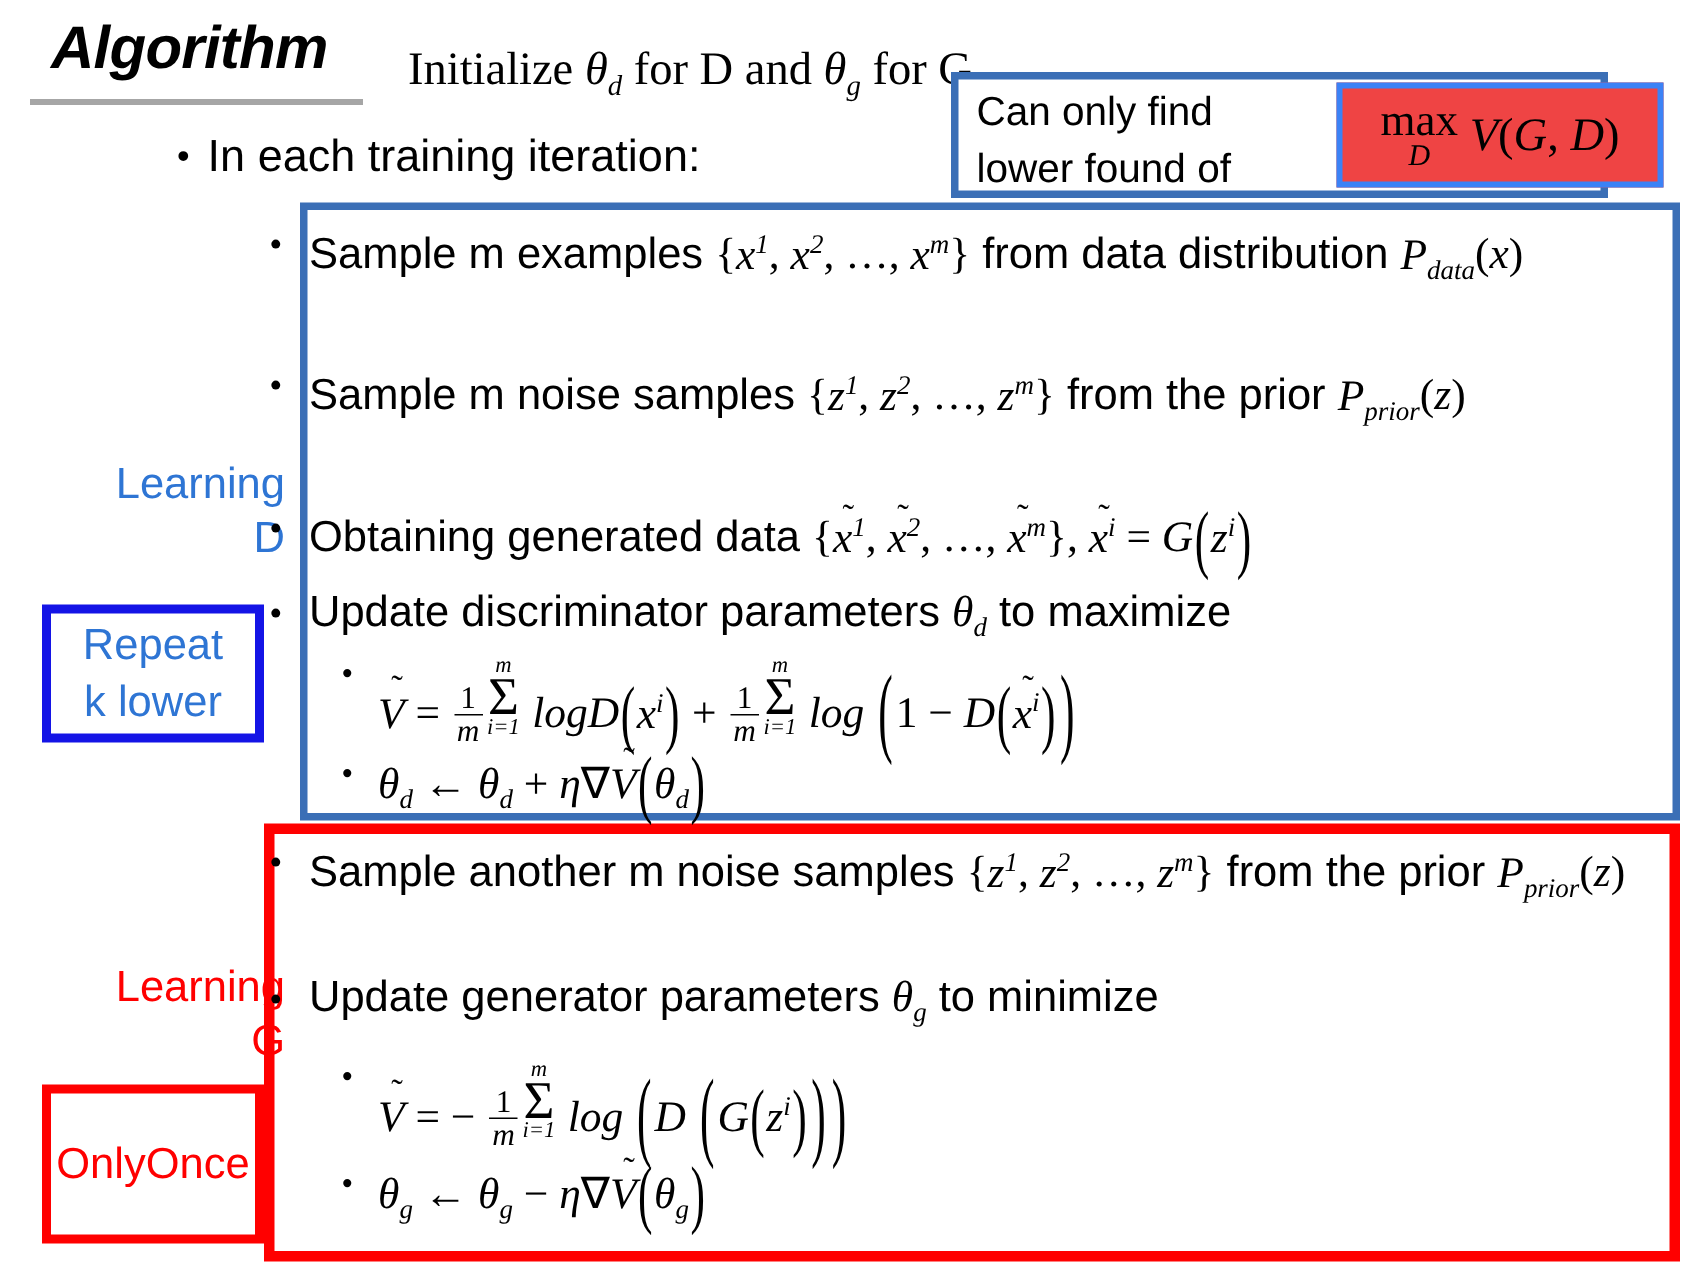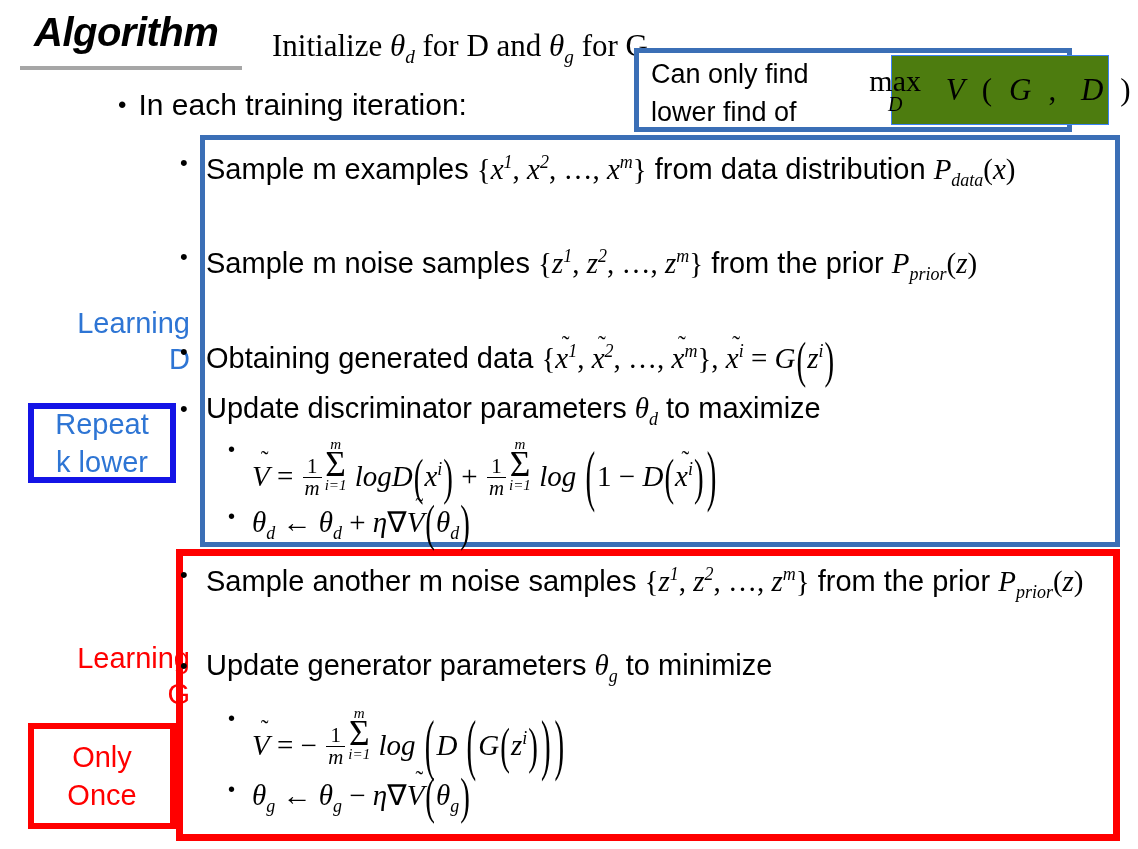--- a/index.html
+++ b/index.html
@@ -76,27 +76,26 @@
     font-size: 27px;
     line-height: 38px;
     width: 240px;
   }
   #callout-formula {
     position: absolute;
     left: 252px;
     top: 2px;
     width: 218px;
     height: 70px;
-    background: #4d7c0f;
-    border: 1px solid #3b82f6;
+    background: #ef4444;
+    border: 4px solid #3b82f6;
     box-sizing: border-box;
     display: flex;
     align-items: center;
     justify-content: center;
-    gap: 17px;
   }
 
   
   #blue-box {
     position: absolute;
     left: 200px;
     top: 135px;
     width: 920px;
     height: 412px;
     border: 5px solid #3b6fb6;
@@ -125,41 +124,40 @@
     left: 20px;
   }
   #learning-d-label { top: 305px; color: #2e75d4; }
   #learning-g-label { top: 640px; color: #ff0000; }
 
   #repeat-box {
     position: absolute;
     left: 28px;
     top: 403px;
     width: 148px;
-    height: 80px;
+    height: 92px;
     border: 6px solid #1414e6;
     box-sizing: border-box;
     display: flex;
     flex-direction: column;
     align-items: center;
     justify-content: center;
     color: #2e75d4;
     font-size: 29px;
     line-height: 38px;
   }
   #only-once-box {
     position: absolute;
     left: 28px;
     top: 723px;
     width: 148px;
     height: 106px;
     border: 6px solid #ff0000;
     box-sizing: border-box;
     display: flex;
-    flex-direction: column;
     align-items: center;
     justify-content: center;
     color: #ff0000;
     font-size: 29px;
     line-height: 38px;
     text-align: right;
   }
 
   
   .step {
@@ -276,21 +274,21 @@
   <span class="mup">Initialize&nbsp;</span><span class="mi">θ<span class="sub mi">d</span></span><span class="mup">&nbsp;for D and&nbsp;</span><span class="mi">θ<span class="sub mi">g</span></span><span class="mup">&nbsp;for G</span>
 </div>
 
 <div id="iteration-line">
   <span class="b">•</span><span>In each training iteration:</span>
 </div>
 
 <div id="callout-box">
   <div id="callout-text">
     <div>Can only find</div>
-    <div>lower find of</div>
+    <div>lower found of</div>
   </div>
   <div id="callout-formula">
     <span class="maxop">
         <span class="mx">max</span>
         <span class="un">D</span>
       </span>
       <span class="mi" style="font-size:31px;">&nbsp;V</span>
       <span class="mup" style="font-size:31px;">(</span>
       <span class="mi" style="font-size:31px;">G</span>
       <span class="mup" style="font-size:31px;">,&nbsp;</span>

